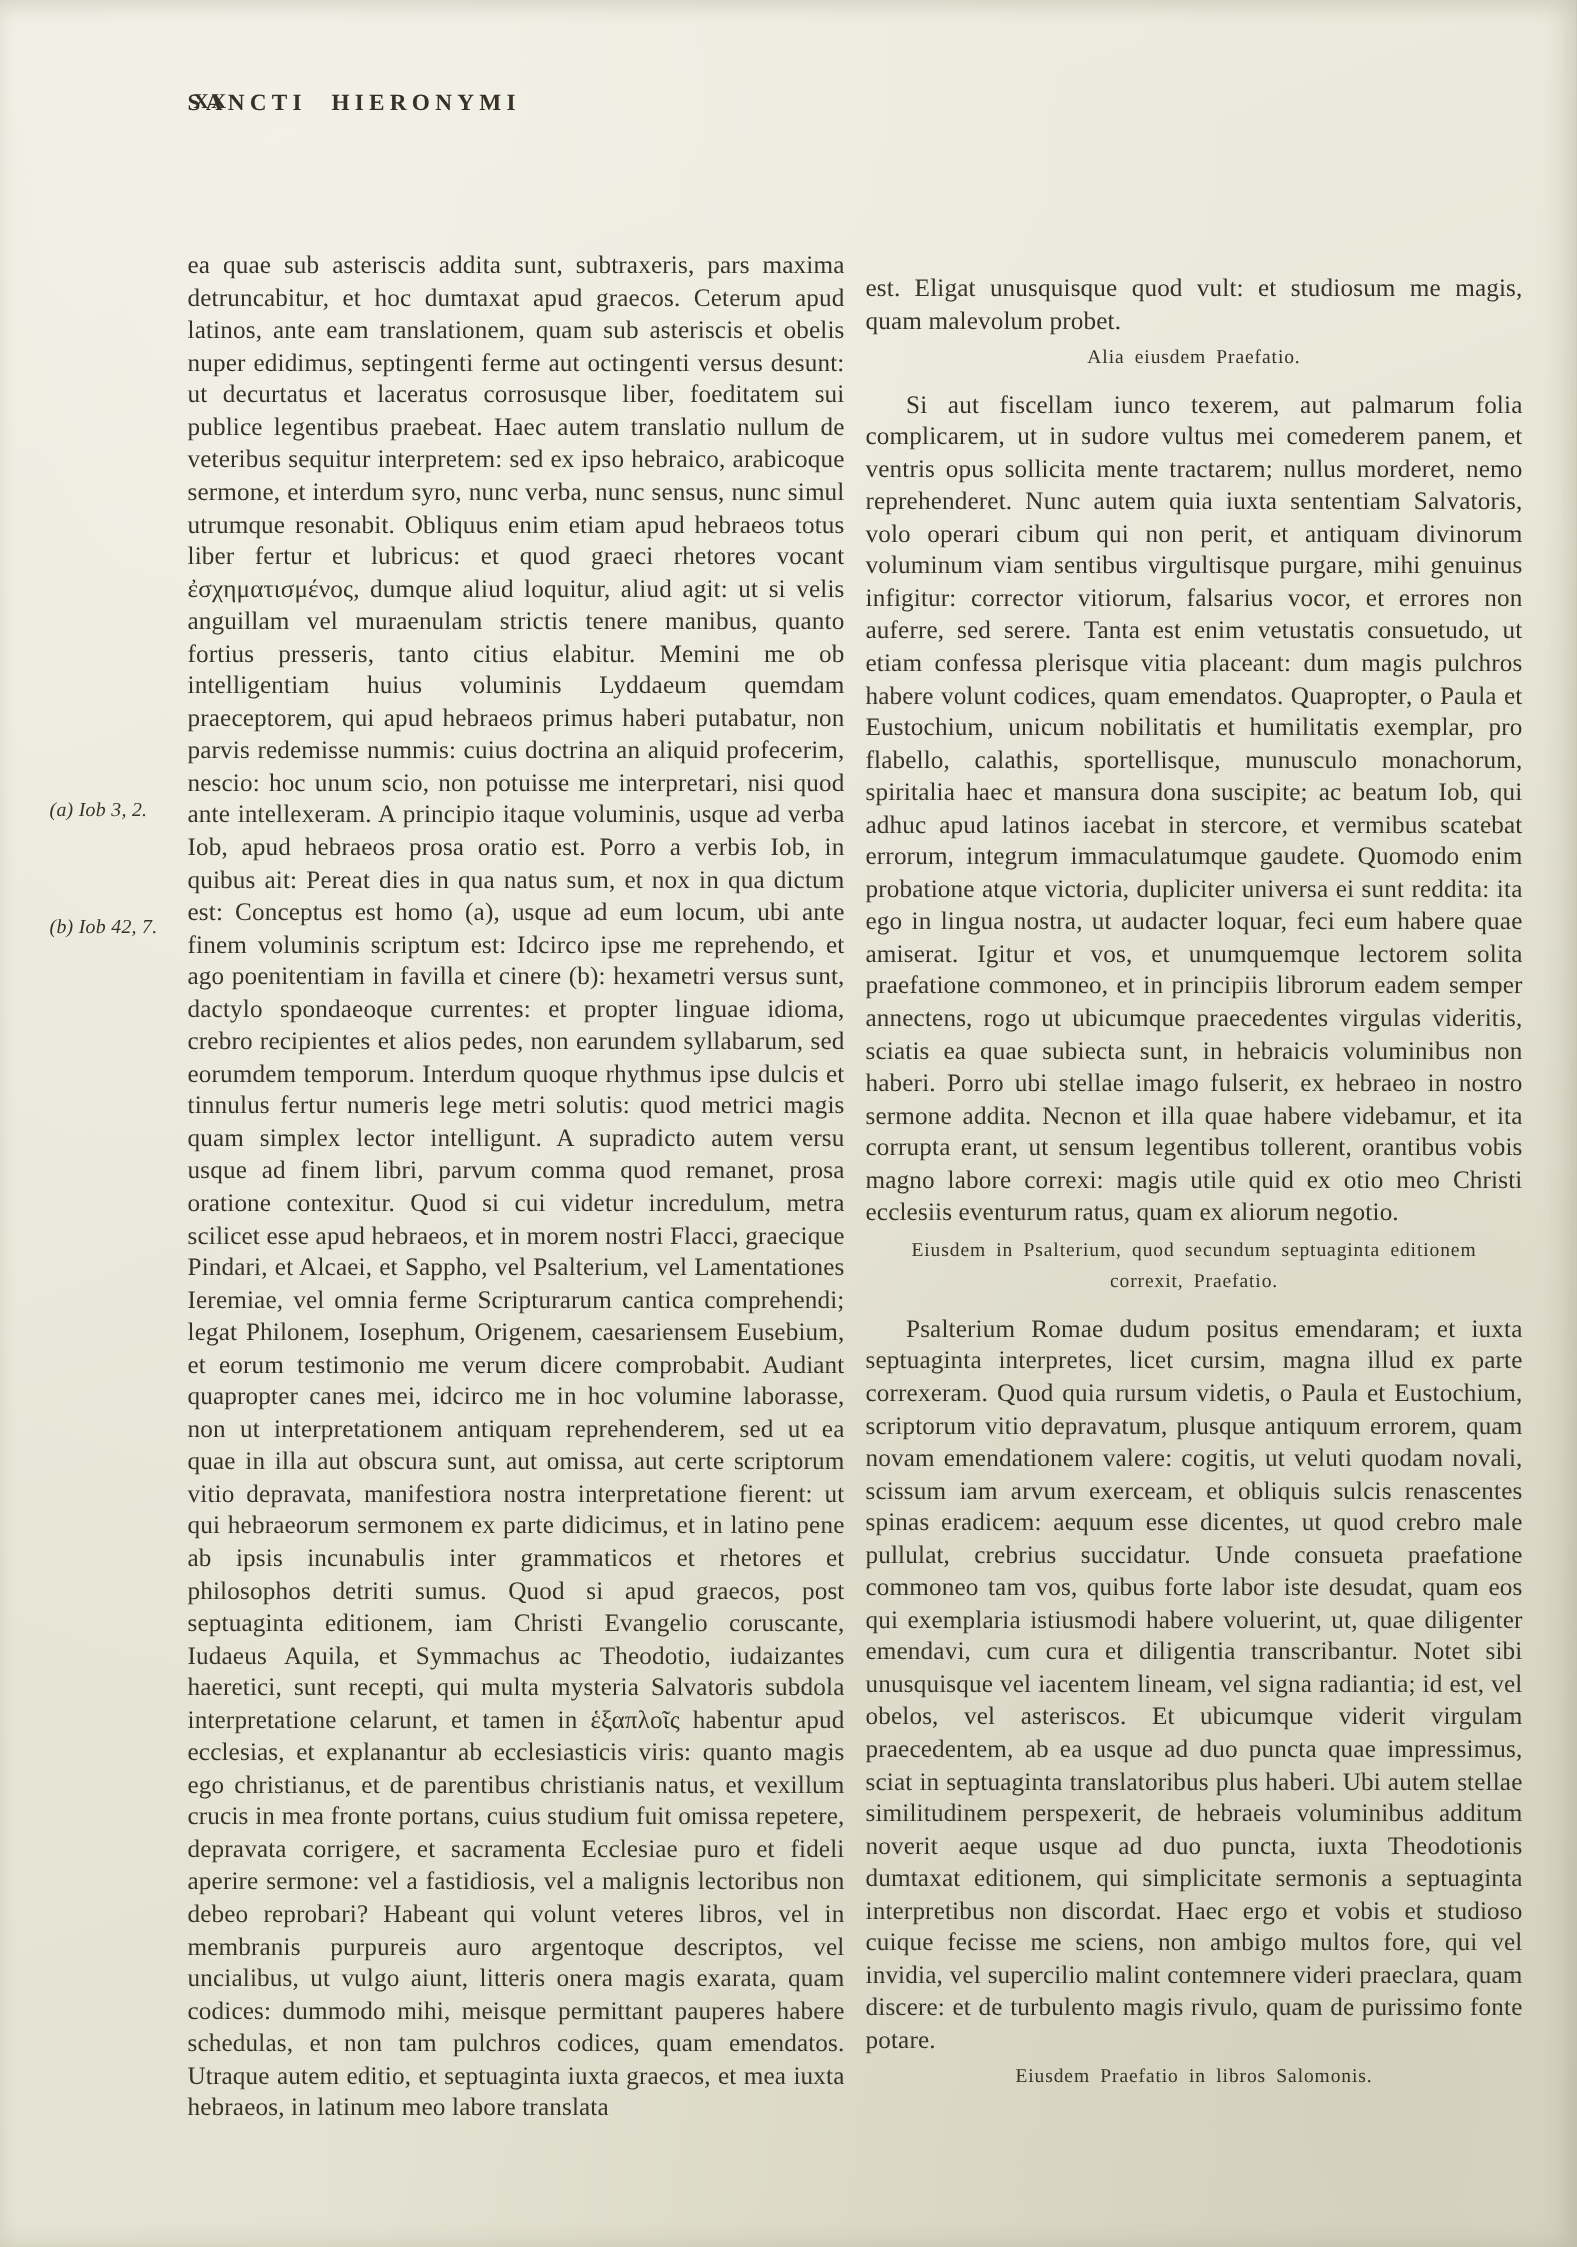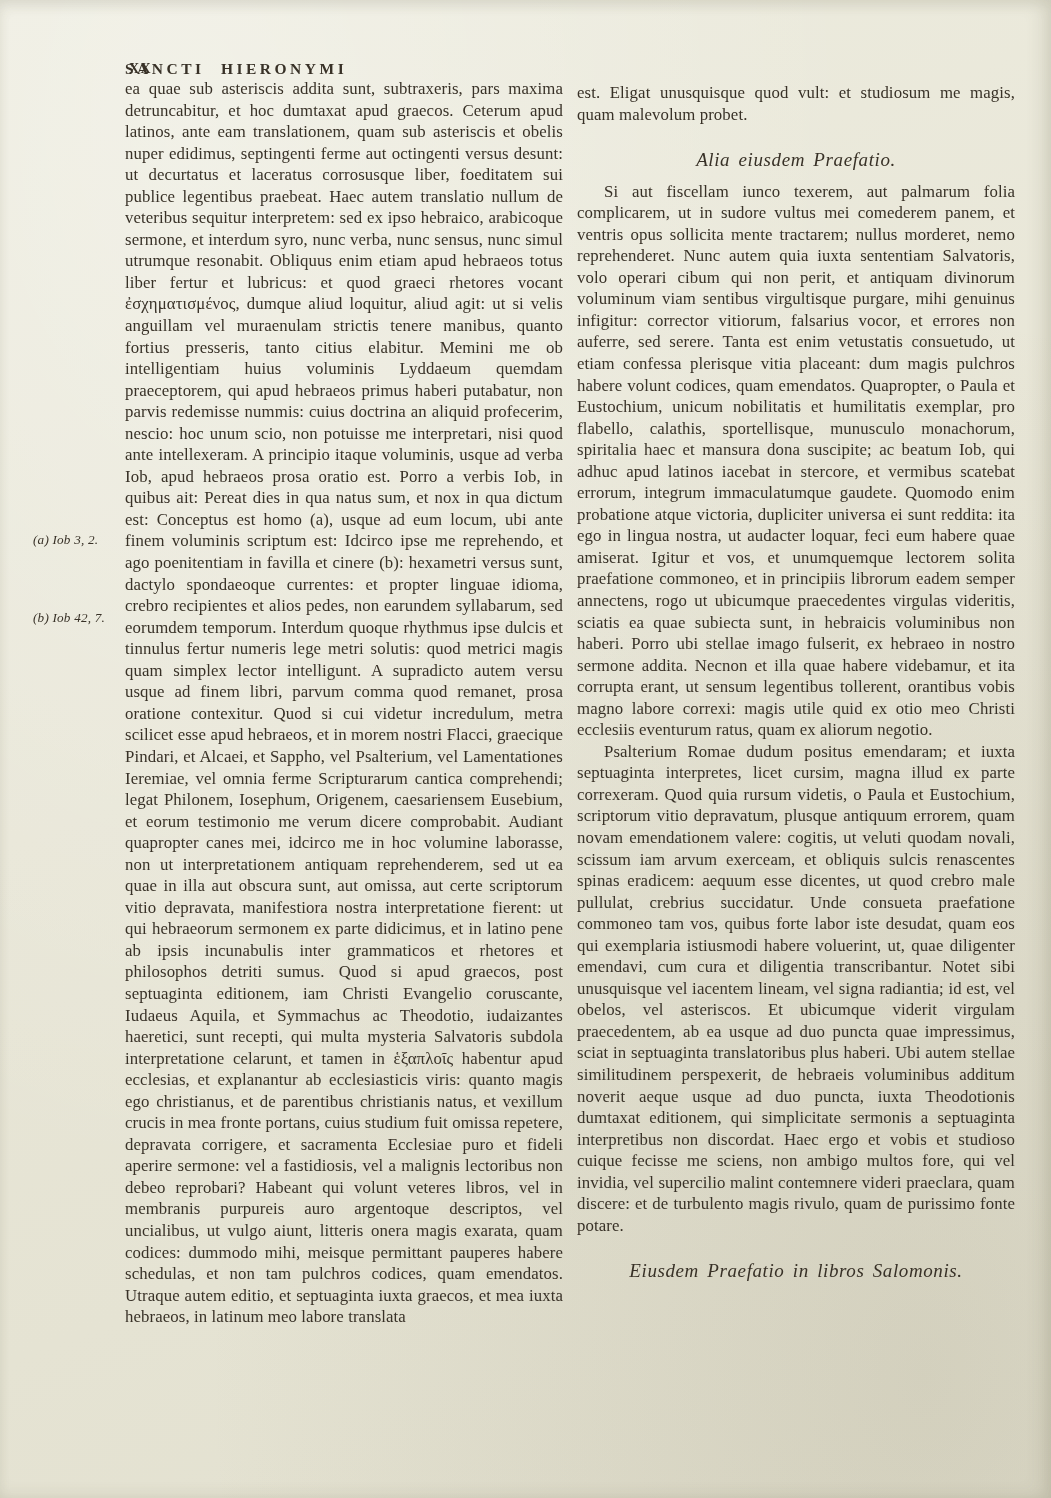--- a/index.html
+++ b/index.html
@@ -33,39 +33,39 @@
     letter-spacing:3.5px;word-spacing:9px;
   }
   .margin-note{
     position:absolute;left:33px;width:92px;
     font-size:13.2px;font-style:italic;letter-spacing:0.2px;
     white-space:nowrap;
   }
   .note-a{top:532px;}
   .note-b{top:610px;}
   .text-block{
-    position:absolute;top:78px;left:125px;width:890px;height:1368px;
-    display:flex;align-items:flex-start;
+    position:absolute;top:107px;left:125px;width:890px;height:1368px;
+    display:flex;align-items:center;
   }
   .column{width:438px;}
   .column-rule{
     width:2px;background:var(--rule);
     margin:3px 7px 10px 5px;
   }
   .column-right{padding-top:4px;}
   .body-text{
     margin:0;
     font-size:16.8px;line-height:21.55px;
     text-align:justify;
     letter-spacing:0.1px;
   }
   .indent{text-indent:27px;}
   .section-heading{
-    margin:24px 14px 10px;
-    font-size:19px;font-weight:normal;font-style:italic;
+    margin:3px 14px 10px;
+    font-size:13px;font-weight:normal;
     text-align:center;line-height:21.5px;
     letter-spacing:0.6px;word-spacing:3px;
   }
 </style>
 </head>
 <body>
 
 <div class="page">
 
   <span class="page-number">XX</span>
@@ -84,20 +84,21 @@
 
     <div class="column-rule"></div>
 
     <div class="column column-right">
       <p class="body-text">est. Eligat unusquisque quod vult: et studiosum me magis, quam malevolum probet.</p>
 
       <h3 class="section-heading">Alia eiusdem Praefatio.</h3>
 
       <p class="body-text indent">Si aut fiscellam iunco texerem, aut palmarum folia complicarem, ut in sudore vultus mei comederem panem, et ventris opus sollicita mente tractarem; nullus morderet, nemo reprehenderet. Nunc autem quia iuxta sententiam Salvatoris, volo operari cibum qui non perit, et antiquam divinorum voluminum viam sentibus virgultisque purgare, mihi genuinus infigitur: corrector vitiorum, falsarius vocor, et errores non auferre, sed serere. Tanta est enim vetustatis consuetudo, ut etiam confessa plerisque vitia placeant: dum magis pulchros habere volunt codices, quam emendatos. Quapropter, o Paula et Eustochium, unicum nobilitatis et humilitatis exemplar, pro flabello, calathis, sportellisque, munusculo monachorum, spiritalia haec et mansura dona suscipite; ac beatum Iob, qui adhuc apud latinos iacebat in stercore, et vermibus scatebat errorum, integrum immaculatumque gaudete. Quomodo enim probatione atque victoria, dupliciter universa ei sunt reddita: ita ego in lingua nostra, ut audacter loquar, feci eum habere quae amiserat. Igitur et vos, et unumquemque lectorem solita praefatione commoneo, et in principiis librorum eadem semper annectens, rogo ut ubicumque praecedentes virgulas videritis, sciatis ea quae subiecta sunt, in hebraicis voluminibus non haberi. Porro ubi stellae imago fulserit, ex hebraeo in nostro sermone addita. Necnon et illa quae habere videbamur, et ita corrupta erant, ut sensum legentibus tollerent, orantibus vobis magno labore correxi: magis utile quid ex otio meo Christi ecclesiis eventurum ratus, quam ex aliorum negotio.</p>
 
+      <h3 class="section-heading">Eiusdem in Psalterium, quod secundum septuaginta editionem correxit, Praefatio.</h3>
 
       <p class="body-text indent">Psalterium Romae dudum positus emendaram; et iuxta septuaginta interpretes, licet cursim, magna illud ex parte correxeram. Quod quia rursum videtis, o Paula et Eustochium, scriptorum vitio depravatum, plusque antiquum errorem, quam novam emendationem valere: cogitis, ut veluti quodam novali, scissum iam arvum exerceam, et obliquis sulcis renascentes spinas eradicem: aequum esse dicentes, ut quod crebro male pullulat, crebrius succidatur. Unde consueta praefatione commoneo tam vos, quibus forte labor iste desudat, quam eos qui exemplaria istiusmodi habere voluerint, ut, quae diligenter emendavi, cum cura et diligentia transcribantur. Notet sibi unusquisque vel iacentem lineam, vel signa radiantia; id est, vel obelos, vel asteriscos. Et ubicumque viderit virgulam praecedentem, ab ea usque ad duo puncta quae impressimus, sciat in septuaginta translatoribus plus haberi. Ubi autem stellae similitudinem perspexerit, de hebraeis voluminibus additum noverit aeque usque ad duo puncta, iuxta Theodotionis dumtaxat editionem, qui simplicitate sermonis a septuaginta interpretibus non discordat. Haec ergo et vobis et studioso cuique fecisse me sciens, non ambigo multos fore, qui vel invidia, vel supercilio malint contemnere videri praeclara, quam discere: et de turbulento magis rivulo, quam de purissimo fonte potare.</p>
 
       <h3 class="section-heading">Eiusdem Praefatio in libros Salomonis.</h3>
 
     </div>
 
   </div>
 </div>
 

